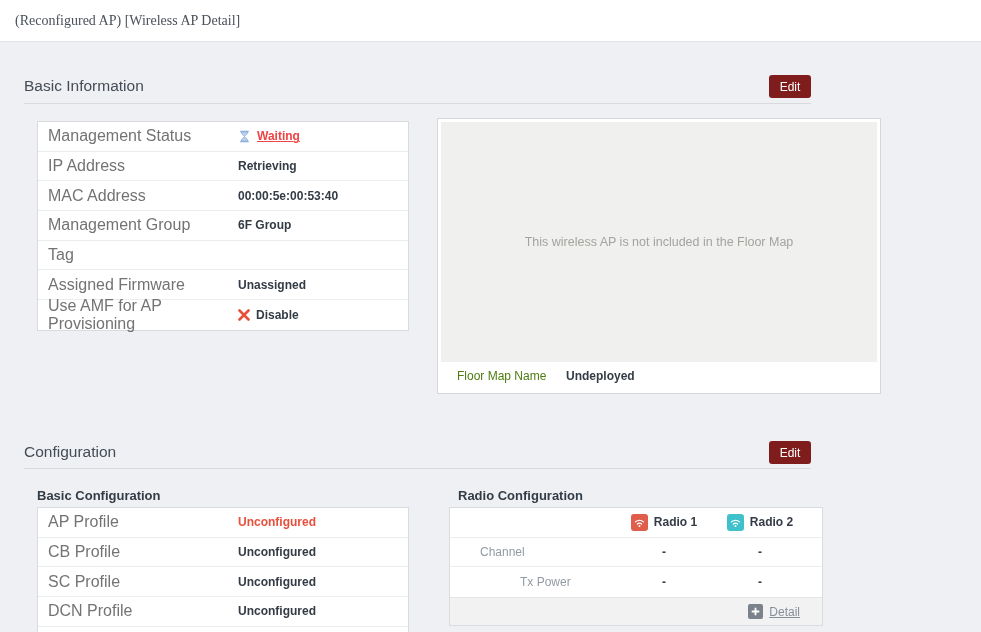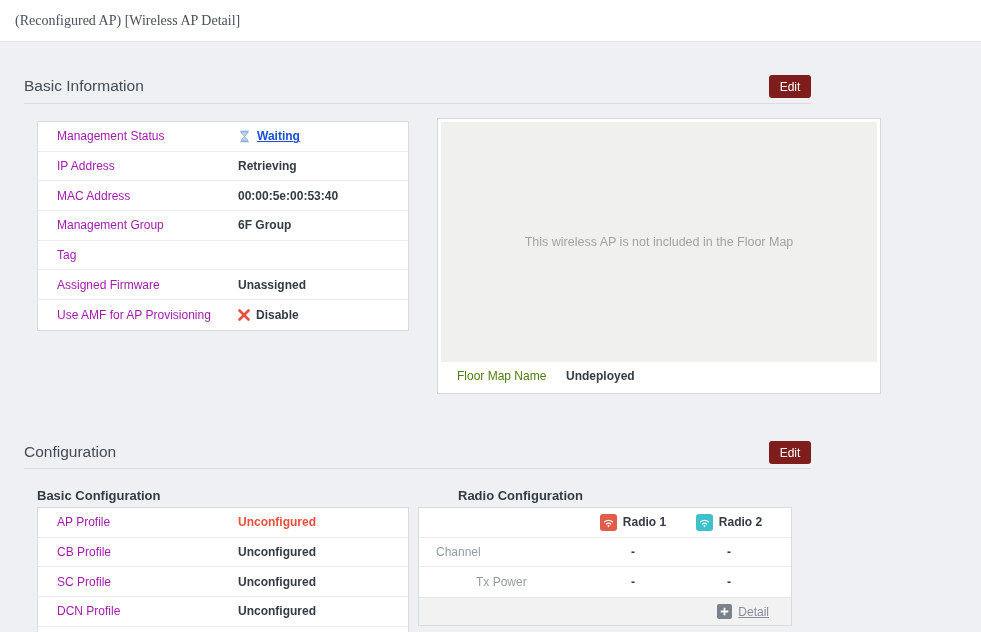--- a/index.html
+++ b/index.html
@@ -35,29 +35,29 @@
   .kv-table {
     position: absolute; background: #ffffff;
     border: 1px solid #d9dbde;
   }
   .kv-row {
     height: 29.7px; display: flex; align-items: center;
     border-bottom: 1px solid #ebedee;
   }
   .kv-row:last-child { border-bottom: none; }
   .kv-label {
-    width: 200px; padding-left: 19px; font-size: 12px; color: #a21caf;
+    width: 200px; padding-left: 10px; font-size: 16px; color: #737373;
     flex-shrink: 0;
   }
   .kv-value {
     font-size: 12px; font-weight: bold; color: #333b45;
     display: flex; align-items: center; gap: 6px;
   }
   .red-text { color: #e8503c; }
-  .status-link { color: #1d4ed8; text-decoration: underline; cursor: pointer; }
+  .status-link { color: #ef4444; text-decoration: underline; cursor: pointer; }
 
   
   .floormap-card {
     position: absolute; left: 437px; top: 118px; width: 444px; height: 276px;
     background: #ffffff; border: 1px solid #d5d7da; padding: 3px;
     display: flex; flex-direction: column;
   }
   .floormap-area {
     flex: 1; background: #f0f0ee;
     display: flex; align-items: center; justify-content: center;
@@ -70,29 +70,29 @@
     width: 109px; margin-left: 16px; font-size: 12px; color: #4d7c0f;
   }
   .floormap-footer .fm-value { font-size: 12px; font-weight: bold; color: #333b45; }
 
   .sub-header {
     position: absolute; font-size: 13px; font-weight: bold; color: #333c46;
   }
 
   
   .radio-table {
-    position: absolute; left: 418px; top: 507px; width: 374px;
+    position: absolute; left: 449px; top: 507px; width: 374px;
     background: #ffffff; border: 1px solid #d9dbde;
   }
   .radio-row {
     height: 29.7px; display: flex; align-items: center;
     border-bottom: 1px solid #ebedee;
   }
   .radio-row .r-label {
-    flex: 1; padding-left: 17px; font-size: 12px; color: #939aa4;
+    flex: 1; padding-left: 30px; font-size: 12px; color: #939aa4;
   }
   .radio-col {
     width: 96px; display: flex; align-items: center; justify-content: center;
     font-size: 12px; font-weight: bold; color: #333b45; gap: 6px;
   }
   .radio-cols-pad { width: 14px; }
   .radio-footer {
     height: 28px; background: #f2f2f3; border-top: 1px solid #e4e6e8;
     display: flex; align-items: center; justify-content: flex-end;
     padding-right: 22px; gap: 6px;

